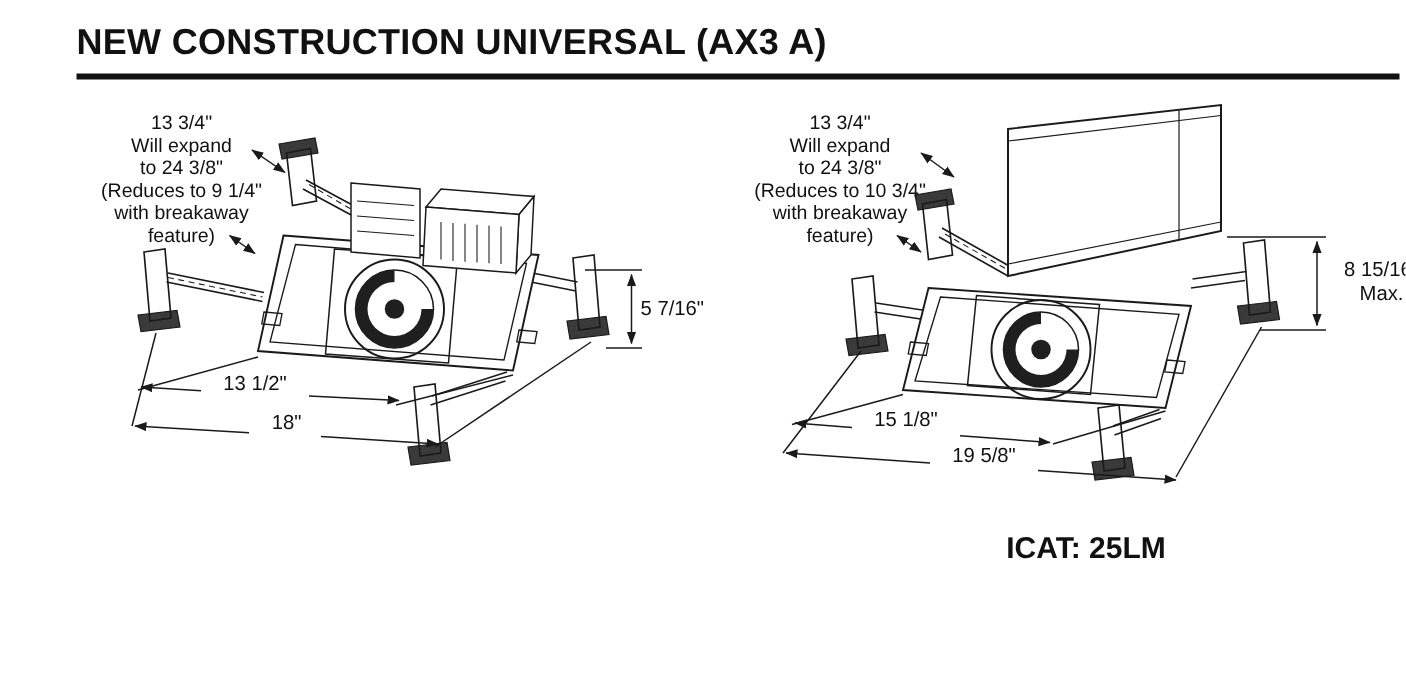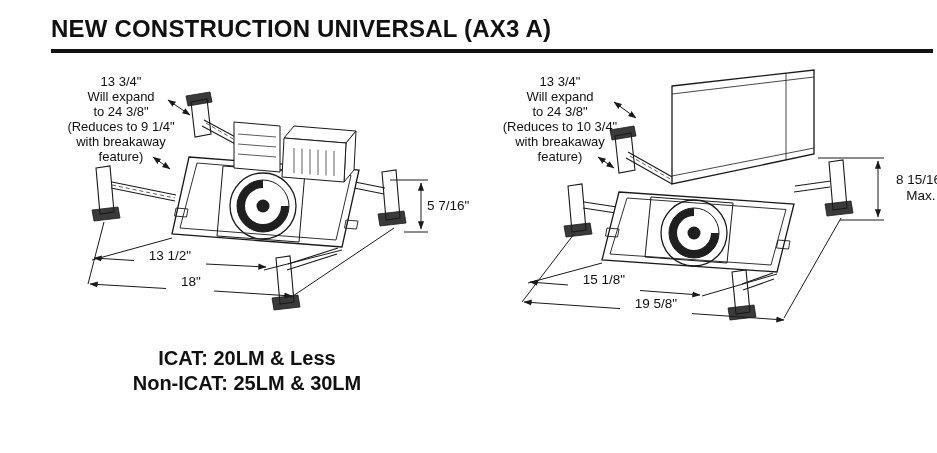--- a/index.html
+++ b/index.html
@@ -101,24 +101,20 @@
       <div>to 24 3/8"</div>
       <div>(Reduces to 9 1/4"</div>
       <div>with breakaway</div>
       <div>feature)</div>
     </div>
 
     <div class="dim" style="left:373px; top:136px;">5 7/16"</div>
     <div class="dim" style="left:84px; top:186px; width:64px;">13 1/2"</div>
     <div class="dim" style="left:116px; top:212px; width:42px;">18"</div>
 
-    <div class="caption" style="left:10px; top:284px; width:366px;">
-      <div>ICAT: 20LM &amp; Less</div>
-      <div>Non-ICAT: 25LM &amp; 30LM</div>
-    </div>
   </div>
 
   <div class="fig fig-right">
 
     <svg width="477" height="391" viewBox="0 0 477 391" xmlns="http://www.w3.org/2000/svg">
       <defs>
         <marker id="ahR" viewBox="0 0 10 10" refX="9" refY="5" markerWidth="8.5" markerHeight="8.5" orient="auto-start-reverse">
           <path d="M0,1.4 L9.6,5 L0,8.6 Z" fill="#1a1a1a"></path>
         </marker>
       </defs>
@@ -190,15 +186,18 @@
       <div>feature)</div>
     </div>
 
     <div class="dim-block" style="left:400px; top:110px; width:74px;">
       <div>8 15/16"</div>
       <div>Max.</div>
     </div>
     <div class="dim" style="left:88px; top:210px; width:64px;">15 1/8"</div>
     <div class="dim" style="left:140px; top:234px; width:64px;">19 5/8"</div>
 
+    <div class="caption" style="left:130px; top:292px; width:220px;">
+      <div>ICAT: 25LM</div>
+    </div>
   </div>
 
 </div>
 
 </body></html>

